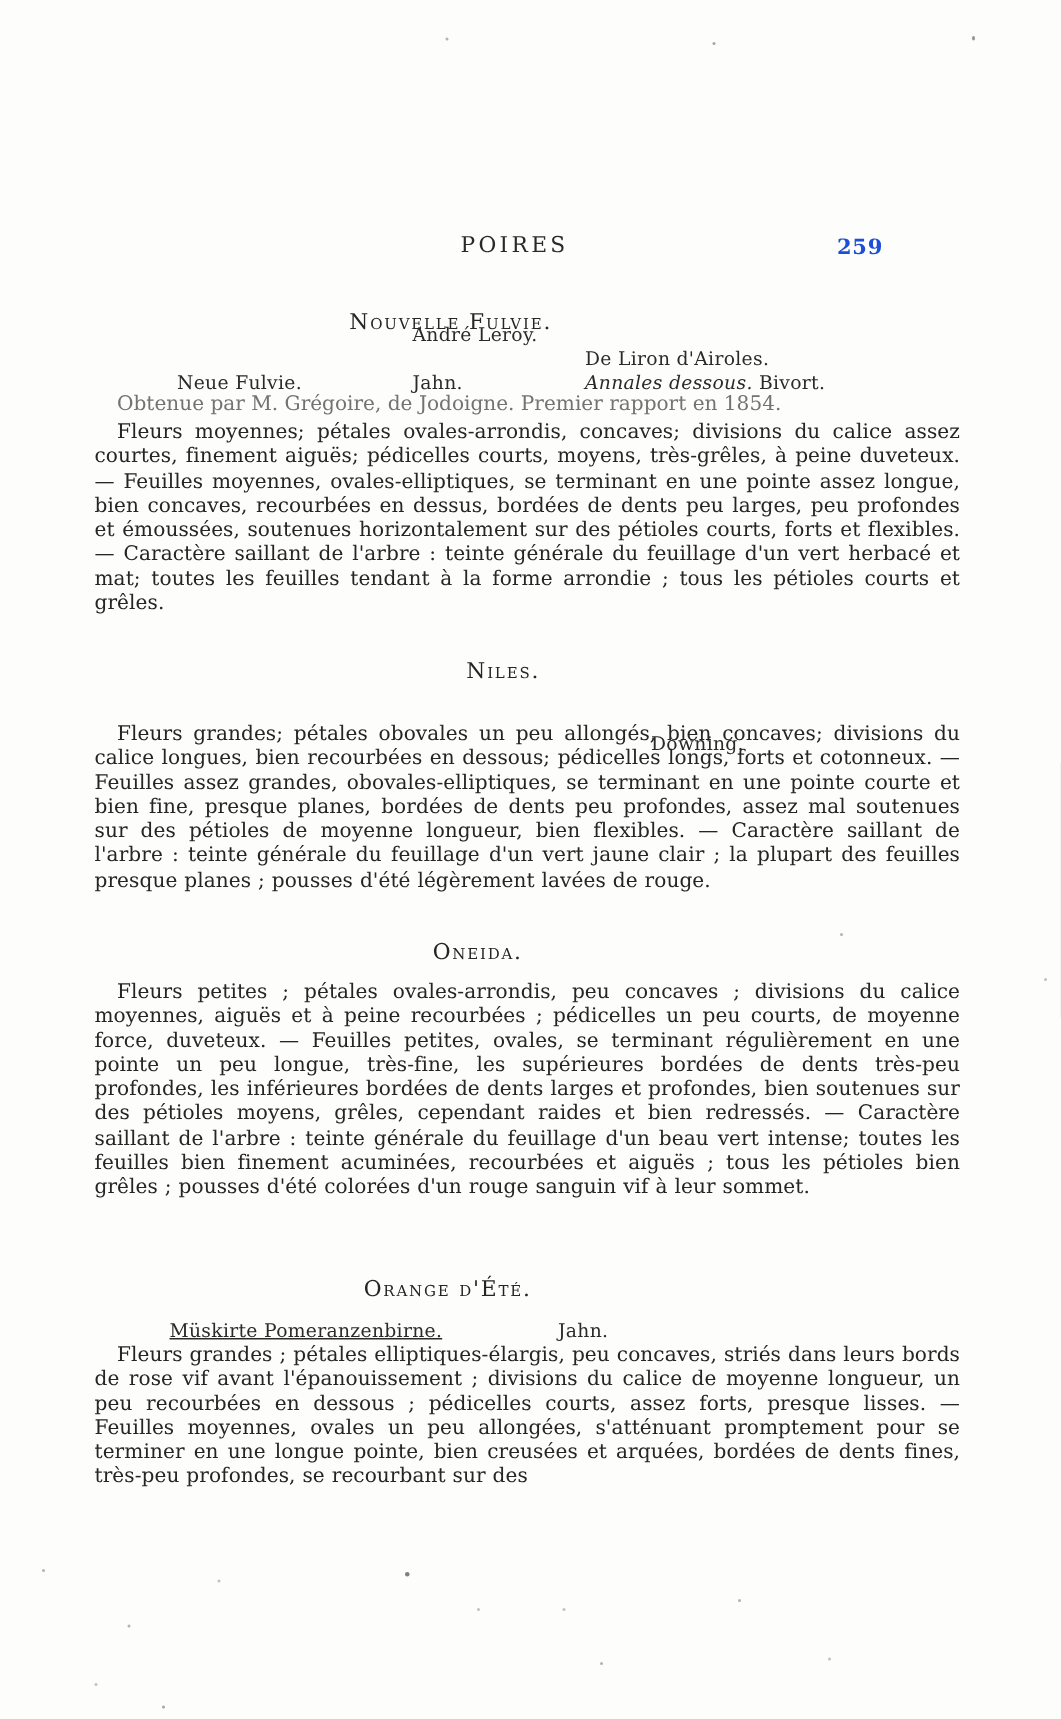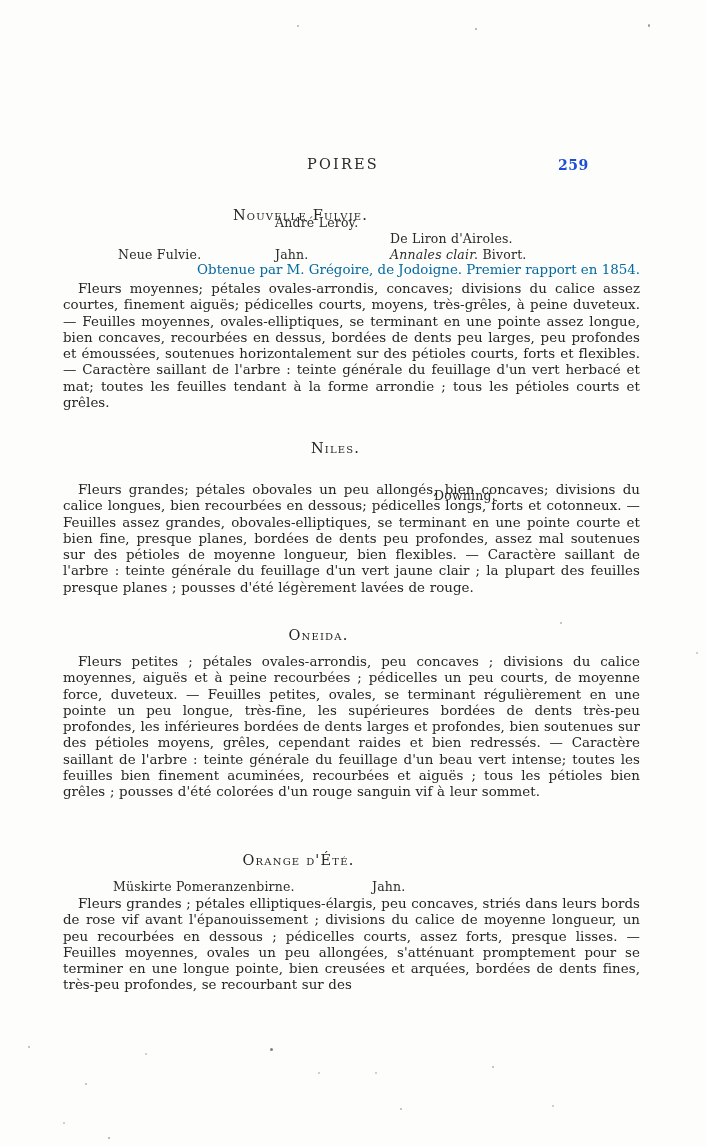--- a/index.html
+++ b/index.html
@@ -37,59 +37,58 @@
     font-size:13.4px;line-height:16.3px;
     text-align:justify;
     text-indent:15px;
     color:#262522;
     letter-spacing:0.05px;
     word-spacing:0.3px;
   }
   .intro-line{
     left:63px;width:577px;
     font-size:13.4px;line-height:16.3px;
-    text-indent:15px;color:#0369a1;
+    text-indent:15px;color:#737373;
     white-space:nowrap;
-    text-align:right;
   }
   .spk{position:absolute;border-radius:50%;background:#6a6a66;}
 </style>
 </head>
 <body>
 
 <div class="page">
 
   <div class="abs running-title" style="left:307px;top:156px;">POIRES</div>
   <div class="abs page-number" style="left:558px;top:157px;">259</div>
 
   <div class="abs section-heading" style="top:207px;transform:translateX(-53px);">Nouvelle Fulvie.</div>
 
   <div class="abs syn" style="left:275px;top:215px;">André Leroy.</div>
   <div class="abs syn" style="left:390px;top:231px;">De Liron d'Airoles.</div>
 
   <div class="abs syn" style="left:118px;top:247px;">Neue Fulvie.</div>
   <div class="abs syn" style="left:275px;top:247px;">Jahn.</div>
-  <div class="abs syn" style="left:390px;top:247px;"><span class="it">Annales clair.</span> <span>Bivort.</span></div>
+  <div class="abs syn" style="left:390px;top:247px;"><span class="it">Annales dessous.</span> <span>Bivort.</span></div>
 
   <div class="abs intro-line" style="top:262px;">Obtenue par M. Grégoire, de Jodoigne. Premier rapport en 1854.</div>
 
   <div class="abs body-par" style="top:281px;">Fleurs moyennes; pétales ovales-arrondis, concaves; divisions du calice assez courtes, finement aiguës; pédicelles courts, moyens, très-grêles, à peine duveteux. — Feuilles moyennes, ovales-elliptiques, se terminant en une pointe assez longue, bien concaves, recourbées en dessus, bordées de dents peu larges, peu profondes et émoussées, soutenues horizontalement sur des pétioles courts, forts et flexibles. — Caractère saillant de l'arbre : teinte générale du feuillage d'un vert herbacé et mat; toutes les feuilles tendant à la forme arrondie ; tous les pétioles courts et grêles.</div>
 
   <div class="abs section-heading" style="top:440px;transform:translateX(-18px);">Niles.</div>
   <div class="abs syn" style="left:410px;top:488px;margin-left:24px;">Downing.</div>
 
   <div class="abs body-par" style="top:482px;">Fleurs grandes; pétales obovales un peu allongés, bien concaves; divisions du calice longues, bien recourbées en dessous; pédicelles longs, forts et cotonneux. — Feuilles assez grandes, obovales-elliptiques, se terminant en une pointe courte et bien fine, presque planes, bordées de dents peu profondes, assez mal soutenues sur des pétioles de moyenne longueur, bien flexibles. — Caractère saillant de l'arbre : teinte générale du feuillage d'un vert jaune clair ; la plupart des feuilles presque planes ; pousses d'été légèrement lavées de rouge.</div>
 
   <div class="abs section-heading" style="top:627px;transform:translateX(-35px);">Oneida.</div>
 
   <div class="abs body-par" style="top:654px;">Fleurs petites ; pétales ovales-arrondis, peu concaves ; divisions du calice moyennes, aiguës et à peine recourbées ; pédicelles un peu courts, de moyenne force, duveteux. — Feuilles petites, ovales, se terminant régulièrement en une pointe un peu longue, très-fine, les supérieures bordées de dents très-peu profondes, les inférieures bordées de dents larges et profondes, bien soutenues sur des pétioles moyens, grêles, cependant raides et bien redressés. — Caractère saillant de l'arbre : teinte générale du feuillage d'un beau vert intense; toutes les feuilles bien finement acuminées, recourbées et aiguës ; tous les pétioles bien grêles ; pousses d'été colorées d'un rouge sanguin vif à leur sommet.</div>
 
   <div class="abs section-heading" style="top:852px;transform:translateX(-55px);">Orange d'Été.</div>
 
-  <div class="abs syn" style="left:113px;top:879px;">Müskirte Pomeranzenbirne.</div>
+  <div class="abs syn" style="left:113px;top:879px;text-decoration:underline;">Müskirte Pomeranzenbirne.</div>
   <div class="abs syn" style="left:372px;top:879px;">Jahn.</div>
 
   <div class="abs body-par" style="top:896px;">Fleurs grandes ; pétales elliptiques-élargis, peu concaves, striés dans leurs bords de rose vif avant l'épanouissement ; divisions du calice de moyenne longueur, un peu recourbées en dessous ; pédicelles courts, assez forts, presque lisses. — Feuilles moyennes, ovales un peu allongées, s'atténuant promptement pour se terminer en une longue pointe, bien creusées et arquées, bordées de dents fines, très-peu profondes, se recourbant sur des</div>
 
   <div class="spk" style="left:297px;top:25px;width:2px;height:2px;opacity:.5;"></div>
   <div class="spk" style="left:475px;top:28px;width:2px;height:2px;opacity:.6;"></div>
   <div class="spk" style="left:648px;top:24px;width:2px;height:3px;opacity:.7;"></div>
   <div class="spk" style="left:560px;top:622px;width:2px;height:2px;opacity:.5;"></div>
   <div class="spk" style="left:696px;top:652px;width:2px;height:2px;opacity:.4;"></div>
   <div class="spk" style="left:270px;top:1048px;width:3px;height:3px;opacity:.85;"></div>

